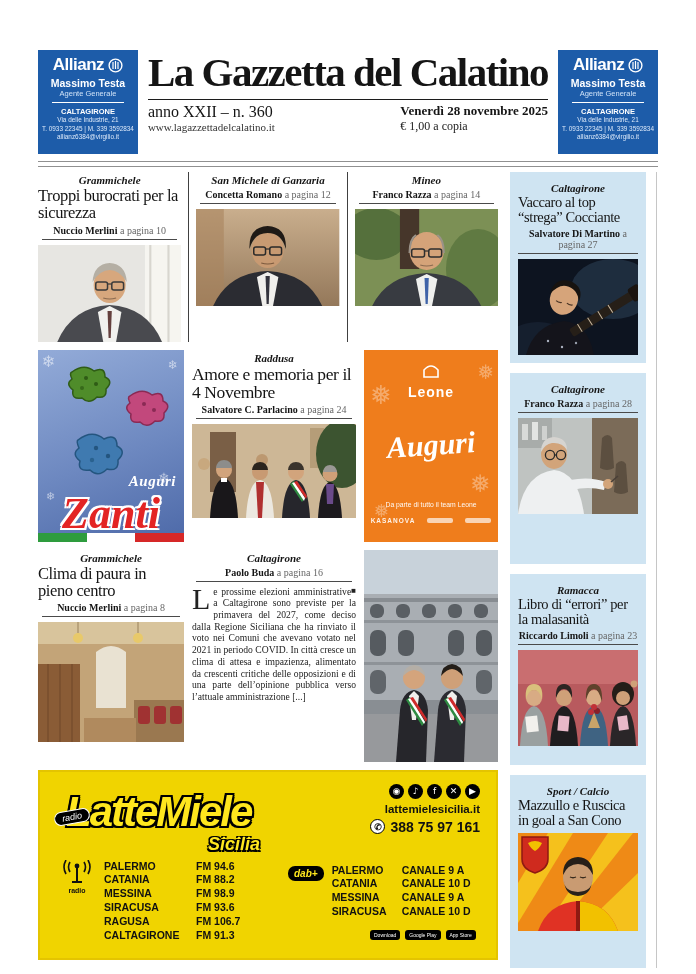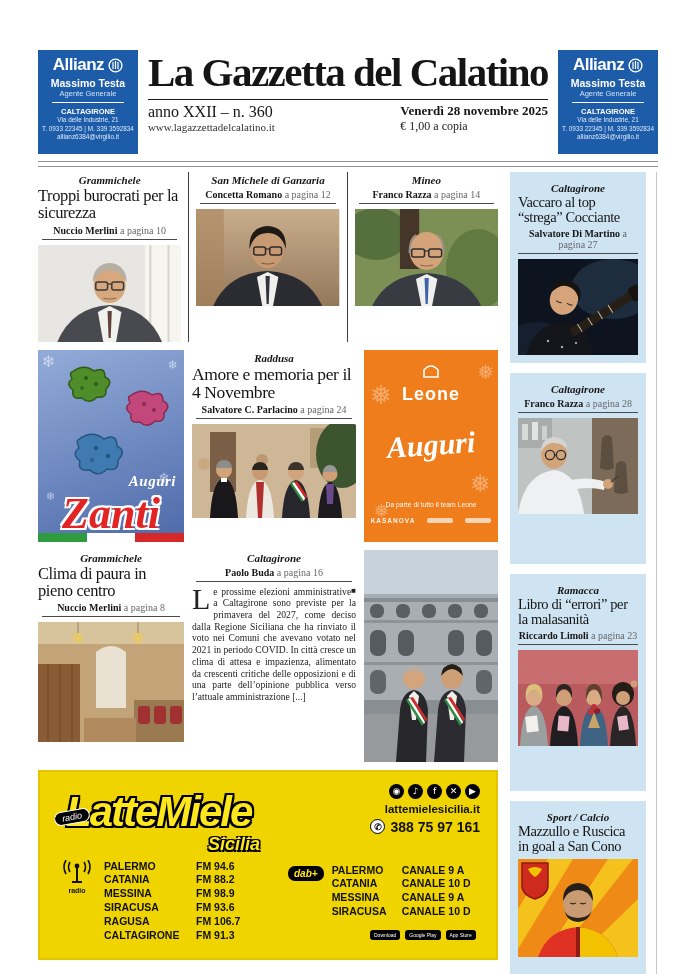--- a/index.html
+++ b/index.html
@@ -70,21 +70,21 @@
            font-size:44px;font-weight:bold;font-style:italic;color:#e32424;line-height:.9;
            text-shadow:-2px -2px 0 #fff,2px -2px 0 #fff,-2px 2px 0 #fff,2px 2px 0 #fff,0 2px 0 #fff,0 -2px 0 #fff;}
   .z-flag{position:absolute;left:0;right:0;bottom:0;height:9px;display:flex;}
   .z-flag div{flex:1;}
 
   
   .ad-leone{position:relative;height:192px;overflow:hidden;background:#ef7d1c;color:#fff;
             font-family:"Liberation Sans",sans-serif;}
   .leo-flake{position:absolute;color:#ffffff;opacity:.35;font-family:"DejaVu Sans",sans-serif;}
   .leo-top{position:absolute;top:14px;left:0;right:0;text-align:center;}
-  .leo-brand{font-weight:bold;font-size:18px;letter-spacing:1px;margin-top:2px;}
+  .leo-brand{font-weight:bold;font-size:14px;letter-spacing:1px;margin-top:2px;}
   .leo-auguri{position:absolute;top:78px;left:0;right:0;text-align:center;
               font-family:"Liberation Serif",serif;font-style:italic;font-weight:bold;
               font-size:30px;transform:rotate(-4deg);}
   .leo-tag{position:absolute;bottom:34px;left:0;right:0;text-align:center;font-size:6.8px;opacity:.95;}
   .leo-partners{position:absolute;bottom:18px;left:0;right:0;display:flex;justify-content:center;
                 gap:12px;align-items:center;font-size:6.5px;font-weight:bold;letter-spacing:1px;opacity:.9;}
   .leo-blob{width:26px;height:5px;background:#ffffff;opacity:.75;border-radius:2px;}
 
   
   .bodytext{font-size:9.6px;line-height:1.22;text-align:justify;margin-top:4px;color:#222;
@@ -597,21 +597,21 @@
             <line x1="93" y1="64" x2="100" y2="58" stroke="#4a4038" stroke-width="1.6"></line>
             <ellipse cx="36" cy="36" rx="13" ry="15" fill="#d2a47a"></ellipse>
             <path d="M23,34 Q23,20 36,19 Q49,20 49,32 Q44,24 34,25 Q27,26 23,34 Z" fill="#d6d4d0"></path>
             <circle cx="32" cy="37" r="4.6" fill="none" stroke="#2a2a2a" stroke-width="1.3"></circle>
             <circle cx="43" cy="37" r="4.6" fill="none" stroke="#2a2a2a" stroke-width="1.3"></circle>
             <line x1="36.5" y1="37" x2="38.5" y2="37" stroke="#2a2a2a" stroke-width="1.2"></line>
           </svg>
         </div>
       </div>
 
-      <div class="side-box" style="height:217px">
+      <div class="side-box" style="height:191px">
         <div class="kicker">Ramacca</div>
         <div class="headline">Libro di “errori” per la malasanità</div>
         <div class="byline">
           <span class="auth">Riccardo Limoli</span>
           <span class="pg">a pagina 23</span>
         </div>
         <div class="photo">
           <svg viewBox="0 0 120 96" height="96" preserveAspectRatio="none">
             <rect width="120" height="96" fill="#b85a5e"></rect>
             <rect width="120" height="34" fill="#c96e70"></rect>

